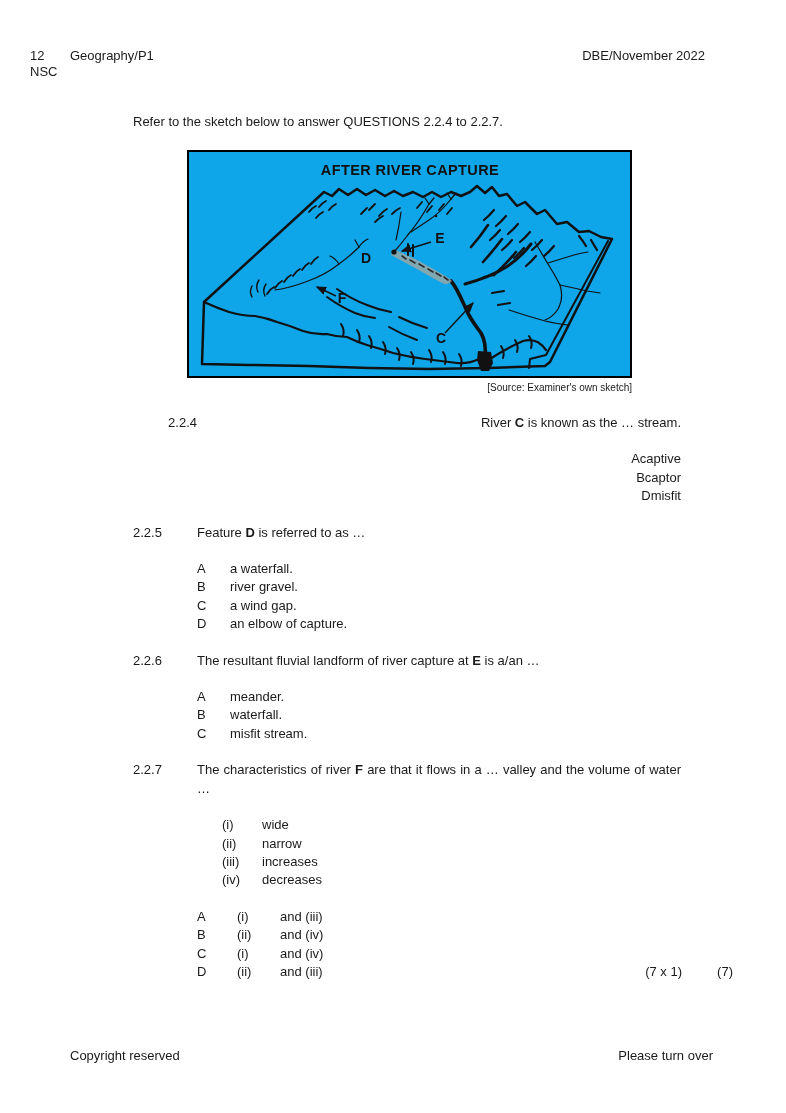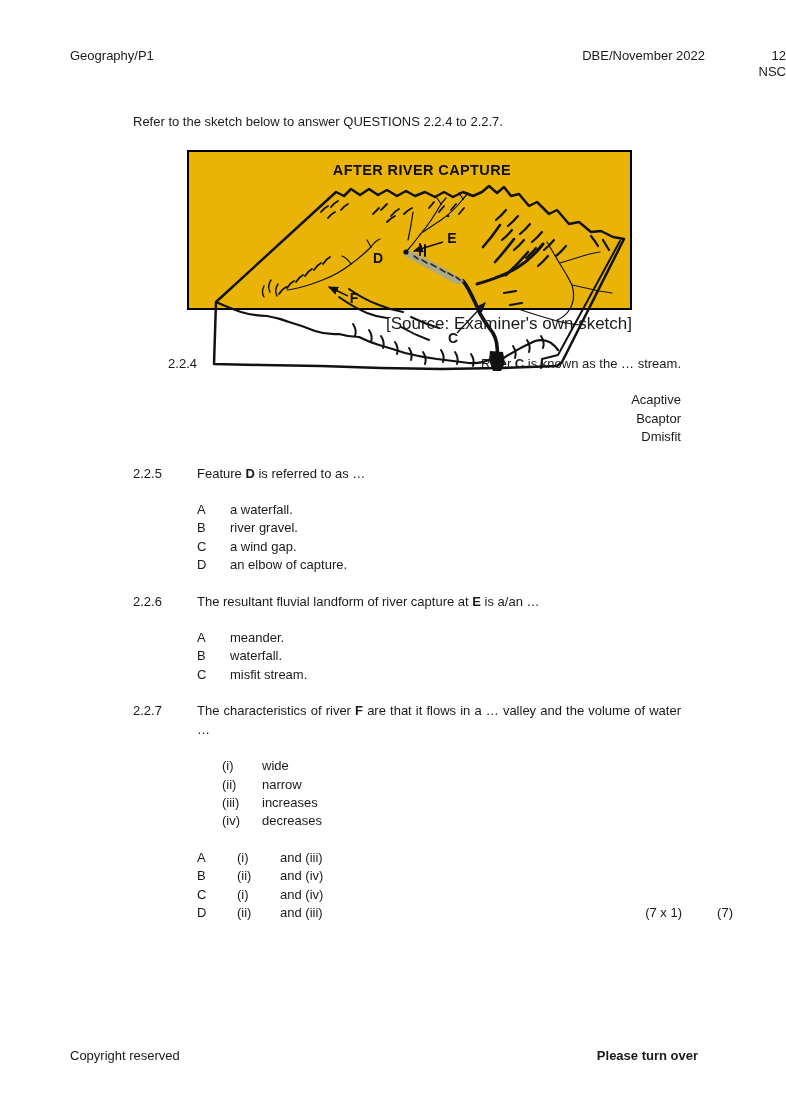--- a/index.html
+++ b/index.html
@@ -3,45 +3,45 @@
 <meta charset="utf-8">
 <style>
   * { margin:0; padding:0; box-sizing:border-box; }
   html,body { background:#ffffff; }
   .page {
     position:relative; width:786px; height:1113px; background:#fff;
     font-family:"Liberation Sans","DejaVu Sans",sans-serif;
     font-size:13px; color:#1a1a1a; overflow:hidden;
   }
   .hdr-left  { position:absolute; top:48px; left:70px; }
-  .hdr-center{ position:absolute; top:48px; left:0; right:0; text-align:right; line-height:16px; }
+  .hdr-center{ position:absolute; top:48px; left:0; right:0; text-align:left; line-height:16px;padding-left:30px; }
   .hdr-right { position:absolute; top:48px; right:81px; }
   .content { position:absolute; top:114px; left:133px; width:548px; }
   .intro { line-height:16px; }
   .figure-box {
-    margin:20px 0 0 54px; width:445px; height:160px;
-    border:2px solid #000; background:#eab308;padding-left:12px;
+    margin:20px 0 0 54px; width:445px; height:228px;
+    border:2px solid #000; background:#0ea5e9;
   }
   .figure-box svg { display:block; }
-  .figure-source { margin-top:4px; width:499px; text-align:right; font-size:17px; }
+  .figure-source { margin-top:4px; width:499px; text-align:right; font-size:10px; }
   .q { display:grid; grid-template-columns:64px 484px; margin-top:18px; }
   .q.first { margin-top:21px;text-align:right; }
   .qnum { line-height:18.4px; }
   .qtext { line-height:18.4px; margin-bottom:18px; }
   .qtext.justify { text-align:justify; }
   .opt { line-height:18.4px; position:relative; }
   .opt .letter { display:inline-block; width:33px; }
   .opt .letter-w { display:inline-block; width:40px; }
   .opt .num { display:inline-block; width:43px; }
   .items { margin-bottom:18px;margin-left:25px; }
   .marks { position:absolute; top:0; }
   .marks.calc  { right:-1px; }
   .marks.total { right:-52px; }
   .ftr-left  { position:absolute; top:1048px; left:70px;text-align:right; }
-  .ftr-right { position:absolute; top:1048px; right:88px;font-weight:bold; }
+  .ftr-right { position:absolute; top:1048px; right:73px; }
   b { font-weight:bold; }
 </style>
 </head>
 <body>
 
 <div class="page">
 
   <div class="hdr-left">Geography/P1</div>
   <div class="hdr-center">
     <div>12</div>

